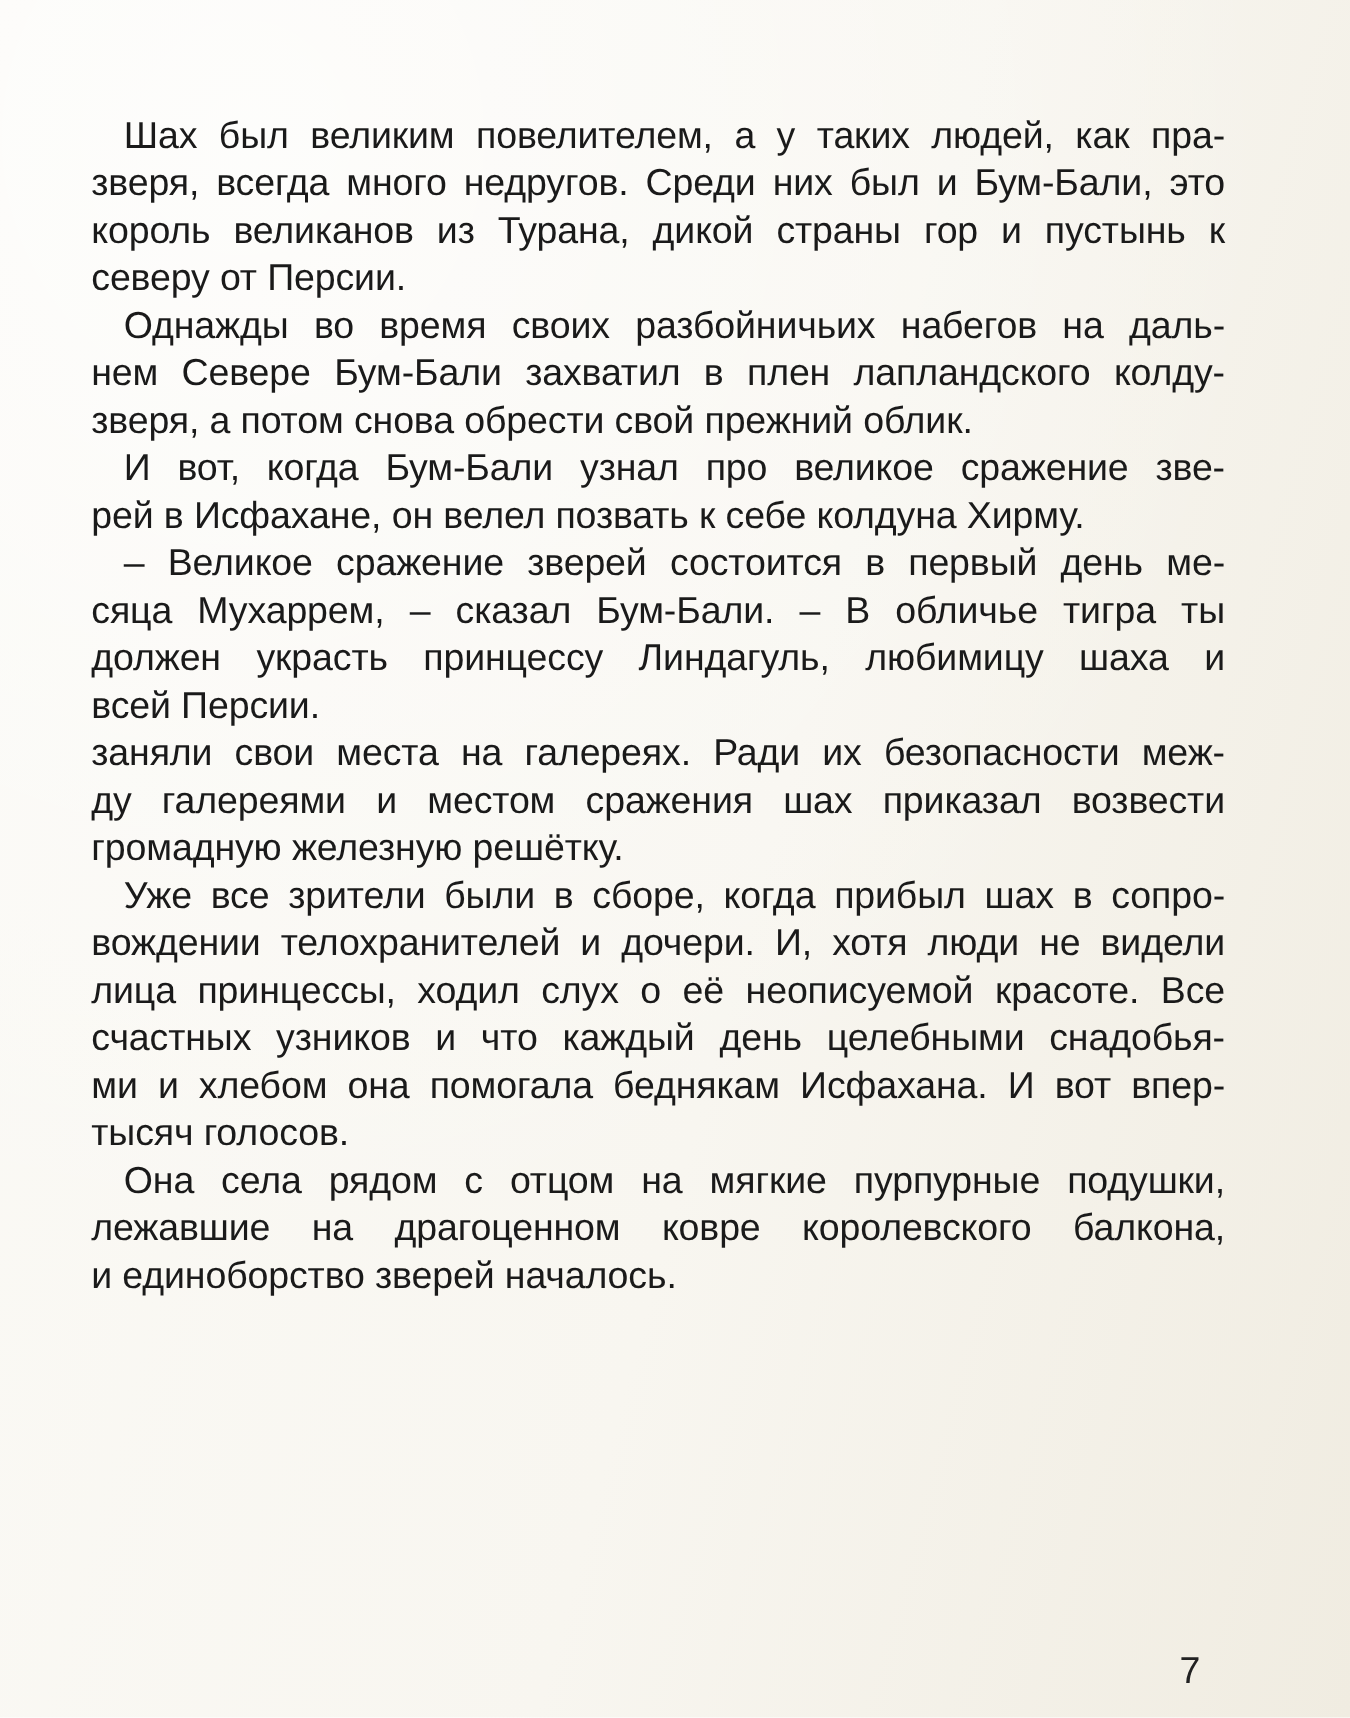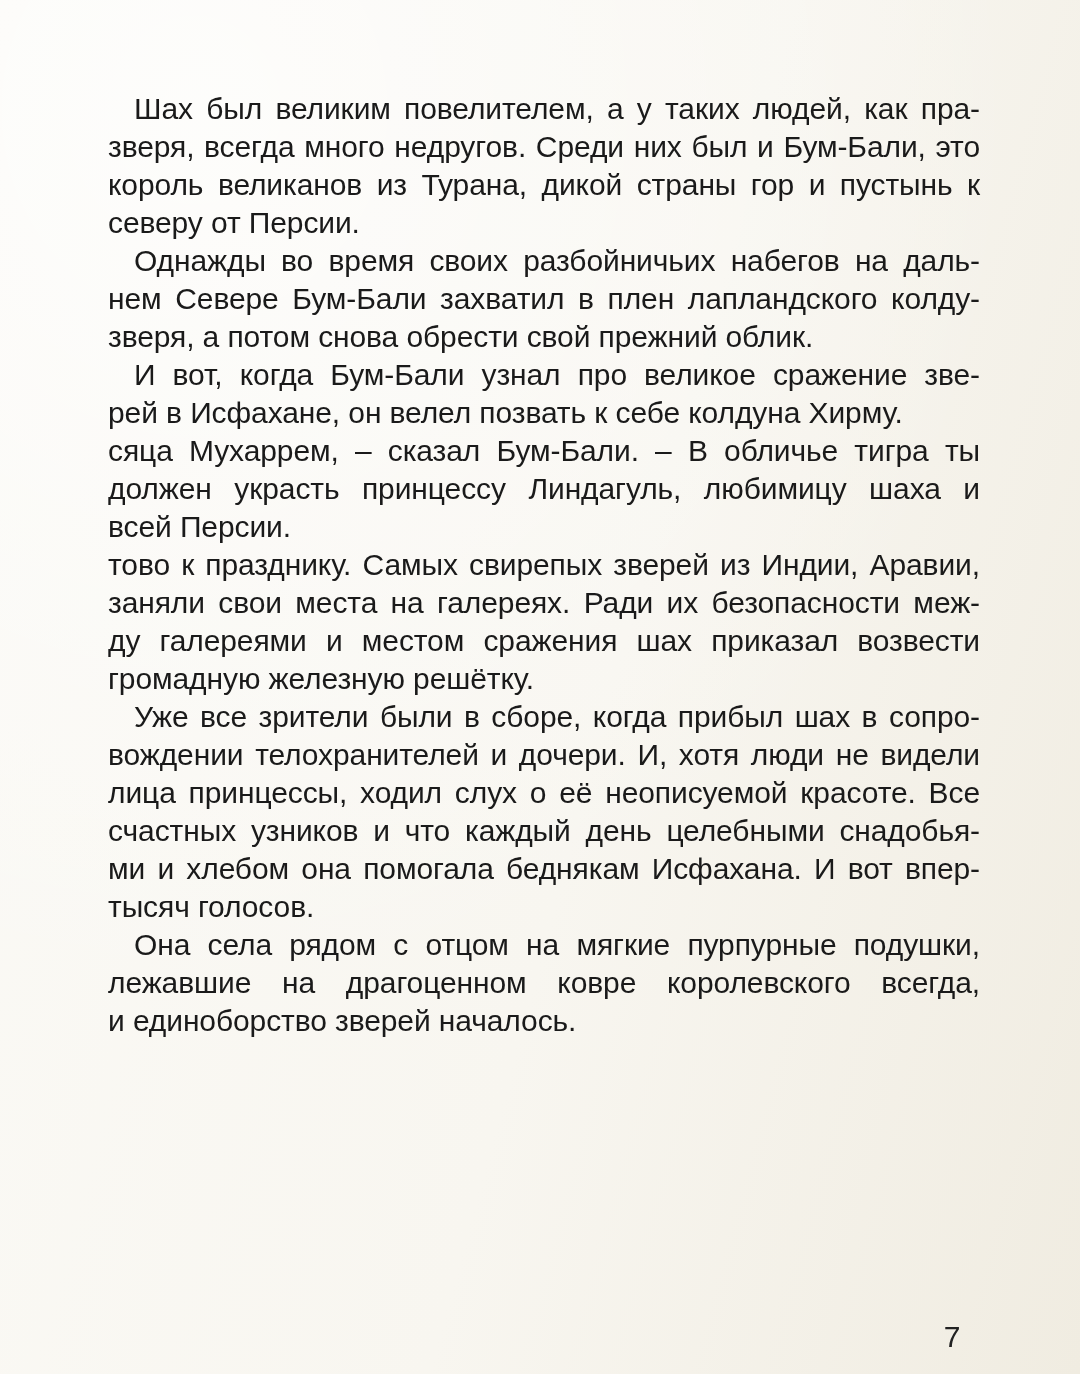--- a/index.html
+++ b/index.html
@@ -33,21 +33,20 @@
   }
   .line {
     font-size: 30px;
     line-height: 38px;
     height: 38px;
     color: #1a1a1a;
     text-align: justify;
     text-align-last: justify;
     white-space: normal;
     letter-spacing: -0.1px;
-    margin-left: 35px;
   }
   .line.first {
     text-indent: 26px;
   }
   .line.lastline {
     text-align-last: left;
   }
   .page-number {
     position: absolute;
     left: 902px;
@@ -73,38 +72,38 @@
       <div class="para">
         <div class="line first">Однажды во время своих разбойничьих набегов на даль-</div>
         <div class="line">нем Севере Бум-Бали захватил в плен лапландского колду-</div>
         <div class="line lastline">зверя, а потом снова обрести свой прежний облик.</div>
       </div>
       <div class="para">
         <div class="line first">И вот, когда Бум-Бали узнал про великое сражение зве-</div>
         <div class="line lastline">рей в Исфахане, он велел позвать к себе колдуна Хирму.</div>
       </div>
       <div class="para">
+        <div class="line first">– Великое сражение зверей состоится в первый день ме-</div>
         <div class="line">сяца Мухаррем, – сказал Бум-Бали. – В обличье тигра ты</div>
         <div class="line">должен украсть принцессу Линдагуль, любимицу шаха и</div>
         <div class="line lastline">всей Персии.</div>
       </div>
       <div class="para">
-        <div class="line">тово к празднику. Самых свирепых зверей из Индии, Аравии,</div>
         <div class="line">заняли свои места на галереях. Ради их безопасности меж-</div>
         <div class="line">ду галереями и местом сражения шах приказал возвести</div>
         <div class="line lastline">громадную железную решётку.</div>
       </div>
       <div class="para">
         <div class="line first">Уже все зрители были в сборе, когда прибыл шах в сопро-</div>
         <div class="line">вождении телохранителей и дочери. И, хотя люди не видели</div>
         <div class="line">лица принцессы, ходил слух о её неописуемой красоте. Все</div>
         <div class="line">счастных узников и что каждый день целебными снадобья-</div>
         <div class="line">ми и хлебом она помогала беднякам Исфахана. И вот  впер-</div>
         <div class="line lastline">тысяч голосов.</div>
       </div>
       <div class="para">
         <div class="line first">Она села рядом с отцом на мягкие пурпурные подушки,</div>
-        <div class="line">лежавшие на драгоценном ковре королевского всегда,</div>
+        <div class="line">лежавшие на драгоценном ковре королевского балкона,</div>
         <div class="line lastline">и единоборство зверей началось.</div>
       </div>
     </div>
   <div class="page-number">7</div>
 </div>
 
 </body></html>

